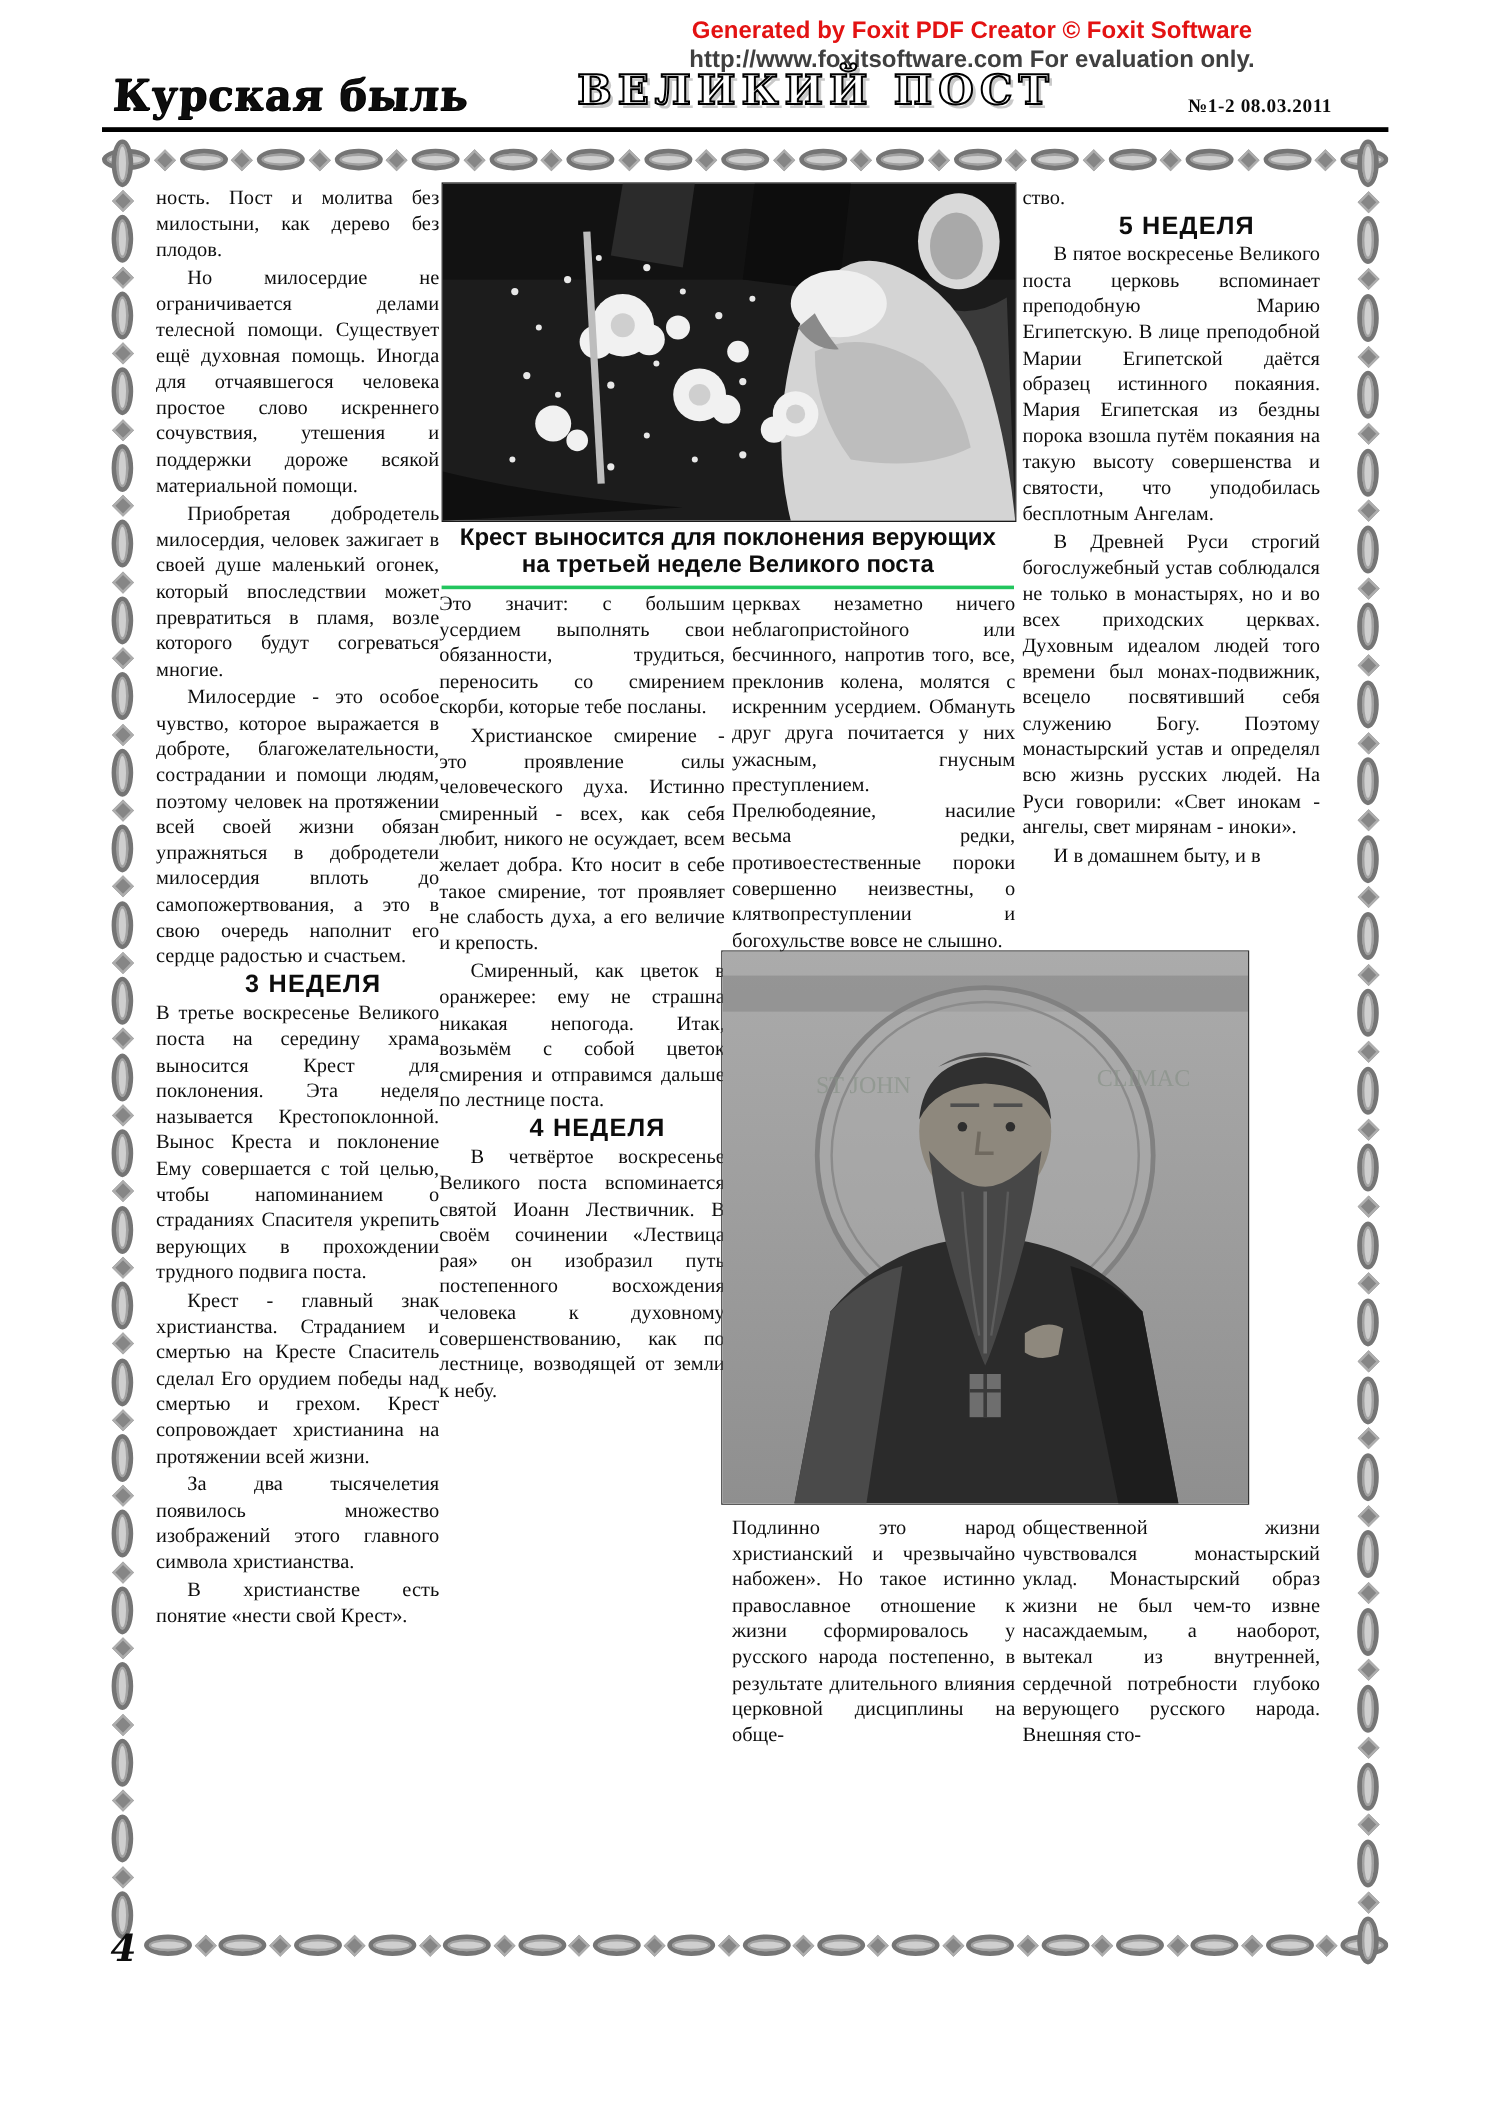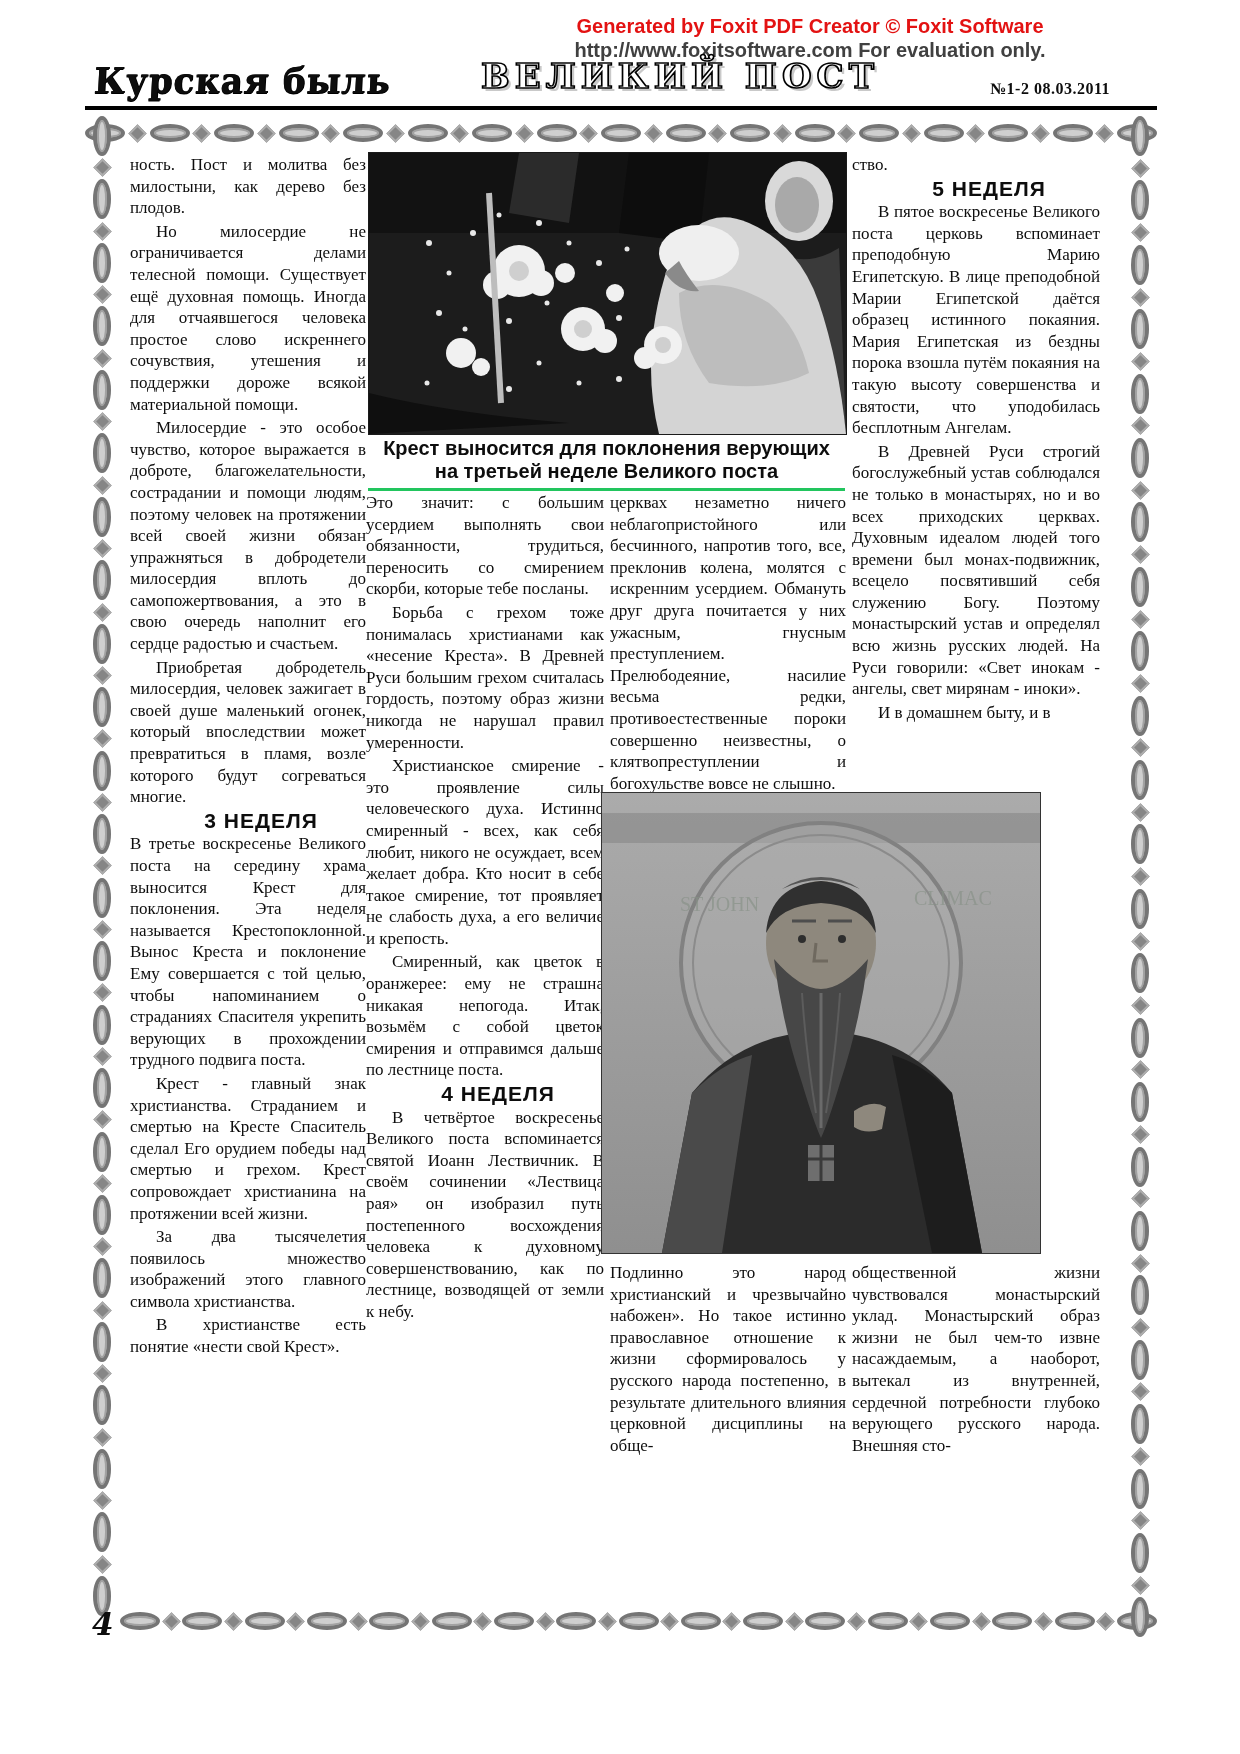--- a/index.html
+++ b/index.html
@@ -240,22 +240,22 @@
       <span class="chain-link"></span>
       <span class="chain-knot"></span>
       <span class="chain-link"></span>
       <span class="chain-knot"></span>
       <span class="chain-link"></span>
     </div>
 
   <div class="col col1">
     <p class="flush">ность. Пост и молитва без милостыни, как дерево без плодов.</p>
     <p>Но милосердие не ограничивается делами телесной помощи. Существует ещё духовная помощь. Иногда для отчаявшегося человека простое слово искреннего сочувствия, утешения и поддержки дороже всякой материальной помощи.</p>
+    <p>Приобретая добродетель милосердия, человек зажигает в своей душе маленький огонек, который впоследствии может превратиться в пламя, возле которого будут согреваться многие.</p>
     <p>Милосердие - это особое чувство, которое выражается в доброте, благожелательности, сострадании и помощи людям, поэтому человек на протяжении всей своей жизни обязан упражняться в добродетели милосердия вплоть до самопожертвования, а это в свою очередь наполнит его сердце радостью и счастьем.</p>
-    <p>Приобретая добродетель милосердия, человек зажигает в своей душе маленький огонек, который впоследствии может превратиться в пламя, возле которого будут согреваться многие.</p>
     <p class="section-heading">3 НЕДЕЛЯ</p>
     <p class="flush">В третье воскресенье Великого поста на середину храма выносится Крест для поклонения. Эта неделя называется Крестопоклонной. Вынос Креста и поклонение Ему совершается с той целью, чтобы напоминанием о страданиях Спасителя укрепить верующих в прохождении трудного подвига поста.</p>
     <p>Крест - главный знак христианства. Страданием и смертью на Кресте Спаситель сделал Его орудием победы над смертью и грехом. Крест сопровождает христианина на протяжении всей жизни.</p>
     <p>За два тысячелетия появилось множество изображений этого главного символа христианства.</p>
     <p>В христианстве есть понятие «нести свой Крест».</p>
   </div>
 
   <svg class="photo1" viewBox="0 0 477 281" preserveAspectRatio="none">
     <rect width="477" height="281" fill="#1c1c1c"></rect>
     <rect width="477" height="80" fill="#121212"></rect>
@@ -313,21 +313,20 @@
     <path d="M0 240 Q80 260 200 270 L0 281 Z" fill="#0f0f0f"></path>
   </svg>
 
   <div class="photo-caption">
     <div>Крест выносится для поклонения верующих</div>
     <div>на третьей неделе Великого поста</div>
   </div>
 
   <div class="col col2a">
     <p class="flush">Это значит: с большим усердием выполнять свои обязанности, трудиться, переносить со смирением скорби, которые тебе посланы.</p>
-    <p>Борьба с грехом тоже понималась христианами как «несение Креста». В Древней Руси большим грехом считалась гордость, поэтому образ жизни никогда не нарушал правил умеренности.</p>
     <p>Христианское смирение - это проявление силы человеческого духа. Истинно смиренный - всех, как себя любит, никого не осуждает, всем желает добра. Кто носит в себе такое смирение, тот проявляет не слабость духа, а его величие и крепость.</p>
     <p>Смиренный, как цветок в оранжерее: ему не страшна никакая непогода. Итак, возьмём с собой цветок смирения и отправимся дальше по лестнице поста.</p>
     <p class="section-heading">4 НЕДЕЛЯ</p>
     <p>В четвёртое воскресенье Великого поста вспоминается святой Иоанн Лествичник. В своём сочинении «Лествица рая» он изобразил путь постепенного восхождения человека к духовному совершенствованию, как по лестнице, возводящей от земли к небу.</p>
   </div>
 
   <div class="col col2b-top">
     <p class="flush">церквах незаметно ничего неблагопристойного или бесчинного, напротив того, все, преклонив колена, молятся с искренним усердием. Обмануть друг друга почитается у них ужасным, гнусным преступлением. Прелюбодеяние, насилие весьма редки, противоестественные пороки совершенно неизвестны, о клятвопреступлении и богохульстве вовсе не слышно.</p>
   </div>
 

